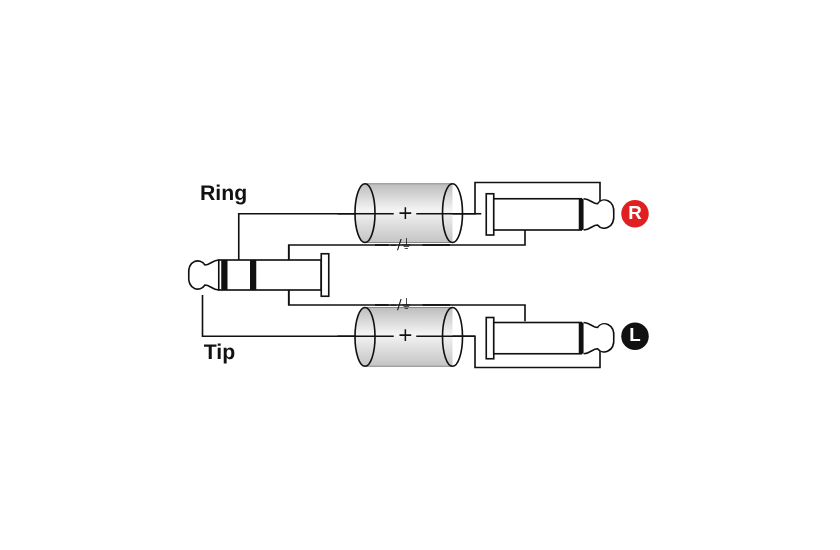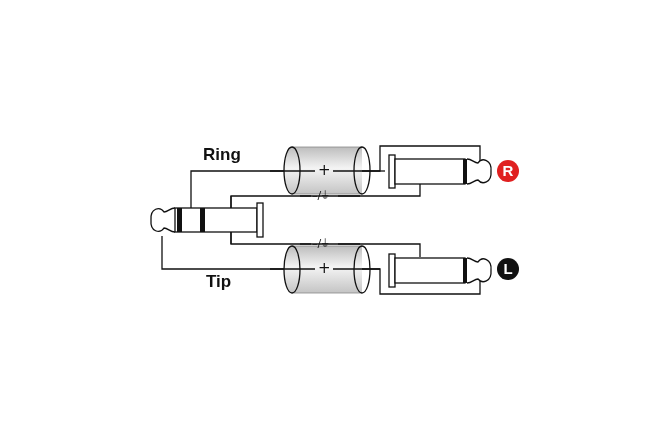--- a/index.html
+++ b/index.html
@@ -1,18 +1,18 @@
 <!DOCTYPE html>
 <html><head>
 <meta charset="utf-8">
 <style>
   html, body { margin: 0; padding: 0; background: #ffffff; }
   body { width: 672px; height: 440px; position: relative; overflow: hidden; font-family: "Liberation Sans", sans-serif; }
   #diagram { position: absolute; left: 0; top: 0; }
-  .lbl { position: absolute; font-family: "Liberation Sans", sans-serif; font-weight: bold; font-size: 17px; color: #111; letter-spacing: 0px; margin-left: 43px; }
+  .lbl { position: absolute; font-family: "Liberation Sans", sans-serif; font-weight: bold; font-size: 17px; color: #111; letter-spacing: 0px; }
   .badge { position: absolute; width: 22px; height: 22px; border-radius: 50%; color: #fff; font-weight: bold; font-size: 15px; line-height: 22px; text-align: center; font-family: "Liberation Sans", sans-serif; }
   .sym { position: absolute; font-family: "DejaVu Sans", sans-serif; font-size: 13px; color: #111; line-height: 14px; background: transparent; }
 </style>
 </head>
 <body>
 
 <svg id="diagram" width="672" height="440" viewBox="0 0 672 440" xmlns="http://www.w3.org/2000/svg">
   <defs>
     <linearGradient id="cableGrad" x1="0" y1="0" x2="0" y2="1">
       <stop offset="0" stop-color="#bdbdbd"></stop>

